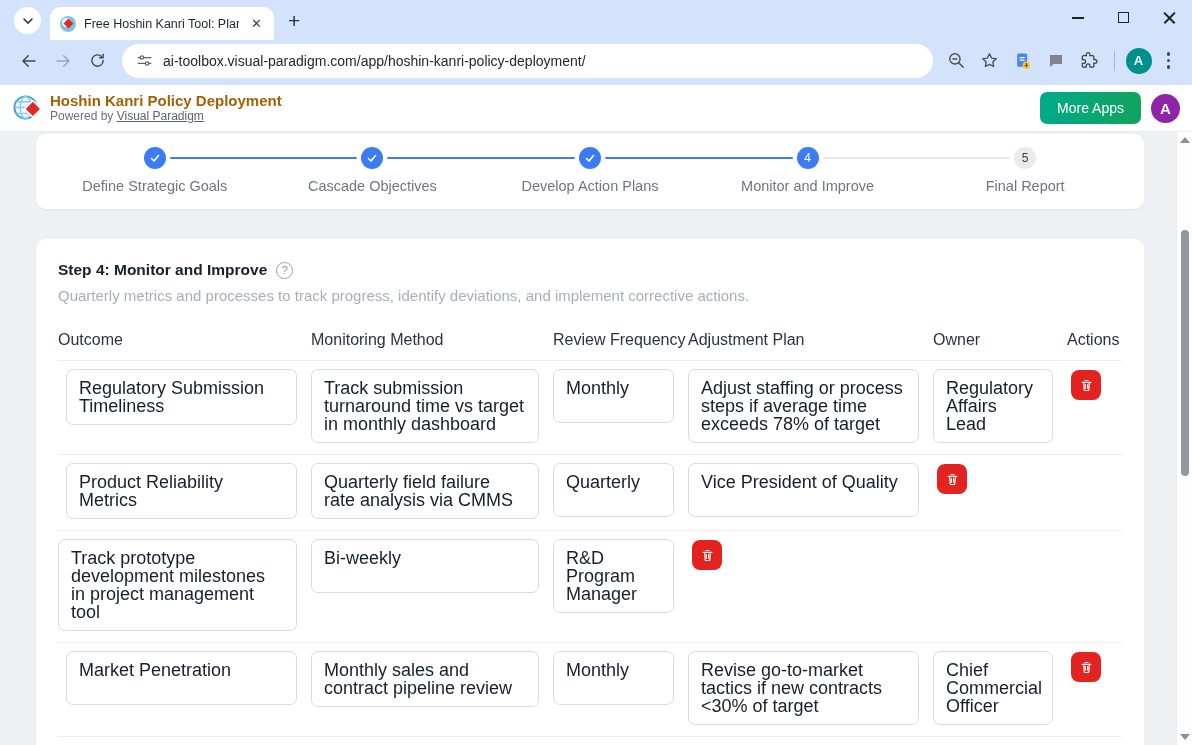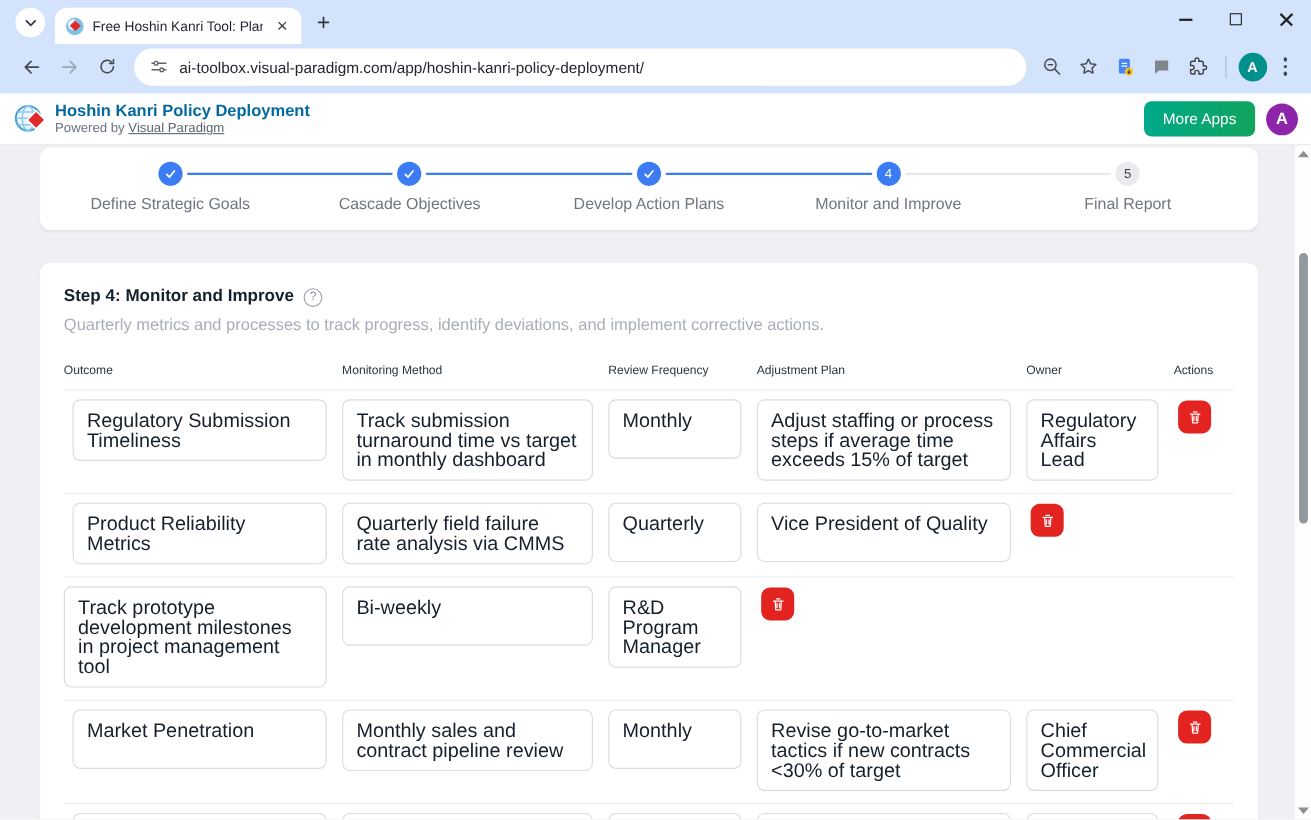--- a/index.html
+++ b/index.html
@@ -31,21 +31,21 @@
   .tool-btn { width:28px; height:28px; display:flex; align-items:center; justify-content:center; color:#4b4f55; cursor:pointer; }
   .tb-divider { width:1px; height:20px; background:#a9b6c9; margin:0 6px; }
   .mini-avatar { width:26px; height:26px; border-radius:50%; background:#00918c; color:#fff; font-size:13px; font-weight:bold; display:flex; align-items:center; justify-content:center; cursor:pointer; }
   .kebab { display:flex; flex-direction:column; gap:3px; padding:6px 10px; cursor:pointer; }
   .kebab i { width:3.5px; height:3.5px; border-radius:50%; background:#45494f; }
 
   
   .app-header { height:47px; background:#fff; display:flex; align-items:center; padding:0 12px; border-bottom:1px solid #e9eaee; }
   .logo { width:31px; height:31px; flex:none; margin-right:7px; }
   .title-block { line-height:1.15; }
-  .app-title { font-size:15px; font-weight:bold; color:#0369a1; }
+  .app-title { font-size:15px; font-weight:bold; color:#a16207; }
   .powered { font-size:12px; color:#6b7280; }
   .powered a { color:#5b6470; text-decoration:underline; cursor:pointer; }
   .more-apps { margin-left:auto; background:linear-gradient(90deg,#00a98a,#11a45e); color:#fff; border:none; border-radius:7px; padding:8px 17px; font-size:14px; font-family:inherit; cursor:pointer; }
   .hdr-avatar { width:29px; height:29px; border-radius:50%; background:#8e24aa; color:#fff; font-weight:bold; font-size:15px; display:flex; align-items:center; justify-content:center; margin-left:10px; cursor:pointer; }
 
   
   .page { position:relative; height:613px; background:#eef0f3; overflow:hidden; }
   .page-inner { height:100%; overflow:hidden; padding:2px 48px 0 36px; }
 
   .card { background:#fff; border-radius:10px; box-shadow:0 1px 2px rgba(20,30,50,.06); }
@@ -67,21 +67,21 @@
   .step-label { font-size:14.5px; color:#6f7680; }
 
   
   .main-card { margin-top:30px; padding:22px; min-height:560px; border-radius:10px 10px 0 0; }
   .step-title-row { display:flex; align-items:center; gap:9px; }
   .step-title { font-size:15.5px; font-weight:bold; color:#16202c; }
   .help-icon { width:17px; height:17px; border-radius:50%; border:1.5px solid #98a1ad; color:#8a93a0; font-size:11px; display:flex; align-items:center; justify-content:center; cursor:pointer; }
   .step-subtitle { margin-top:8px; font-size:15px; color:#a8aeb8; }
 
   .grid { display:grid; grid-template-columns:253px 242px 135px 245px 134px 57px; }
-  .grid-head { margin-top:27px; padding-bottom:11px; font-size:11px; color:#2a3340; }
+  .grid-head { margin-top:27px; padding-bottom:11px; font-size:16px; color:#2a3340; }
   .row { padding:8px 0 11px; border-top:1px solid #eceef1; align-items:start; }
   .cell-box { border:1px solid #d8dbe0; border-radius:7px; background:#fff; padding:9px 12px; min-height:54px; font-size:18px; line-height:18px; color:#16202c; margin-right:14px; cursor:text; }
   .cell-box.first { margin-left:8px; }
   .delete-btn { width:30px; height:30px; border:none; border-radius:8px; background:#e2231f; display:flex; align-items:center; justify-content:center; margin:1px 0 0 4px; cursor:pointer; }
 
   
   .scrollbar { position:absolute; top:0; right:0; width:16px; height:100%; background:#fdfdfe; border-left:1px solid #ececee; }
   .sb-arrow { position:absolute; left:3px; width:0; height:0; border-left:5px solid transparent; border-right:5px solid transparent; }
   .sb-up { top:5px; border-bottom:6px solid #8a8f98; }
   .sb-down { bottom:5px; border-top:6px solid #8a8f98; }
@@ -250,21 +250,21 @@
         <div>Review Frequency</div>
         <div>Adjustment Plan</div>
         <div>Owner</div>
         <div>Actions</div>
       </div>
 
       <div class="grid row">
         <div class="cell-box first">Regulatory Submission Timeliness</div>
         <div class="cell-box">Track submission turnaround time vs target in monthly dashboard</div>
         <div class="cell-box">Monthly</div>
-        <div class="cell-box">Adjust staffing or process steps if average time exceeds 15% of target</div>
+        <div class="cell-box">Adjust staffing or process steps if average time exceeds 78% of target</div>
         <div class="cell-box">Regulatory Affairs Lead</div>
         <button class="delete-btn">
           <svg width="15" height="15" viewBox="0 0 24 24">
               <path d="M9.5 4h5M5 7h14M7.5 7l.8 12.2c0 .5.5.8 1 .8h5.4c.5 0 1-.3 1-.8L16.5 7M10.2 10.5v6M13.8 10.5v6" stroke="#fff" stroke-width="1.8" fill="none" stroke-linecap="round"></path>
             </svg>
         </button>
       </div>
 
       <div class="grid row">
         <div class="cell-box first">Product Reliability Metrics</div>

